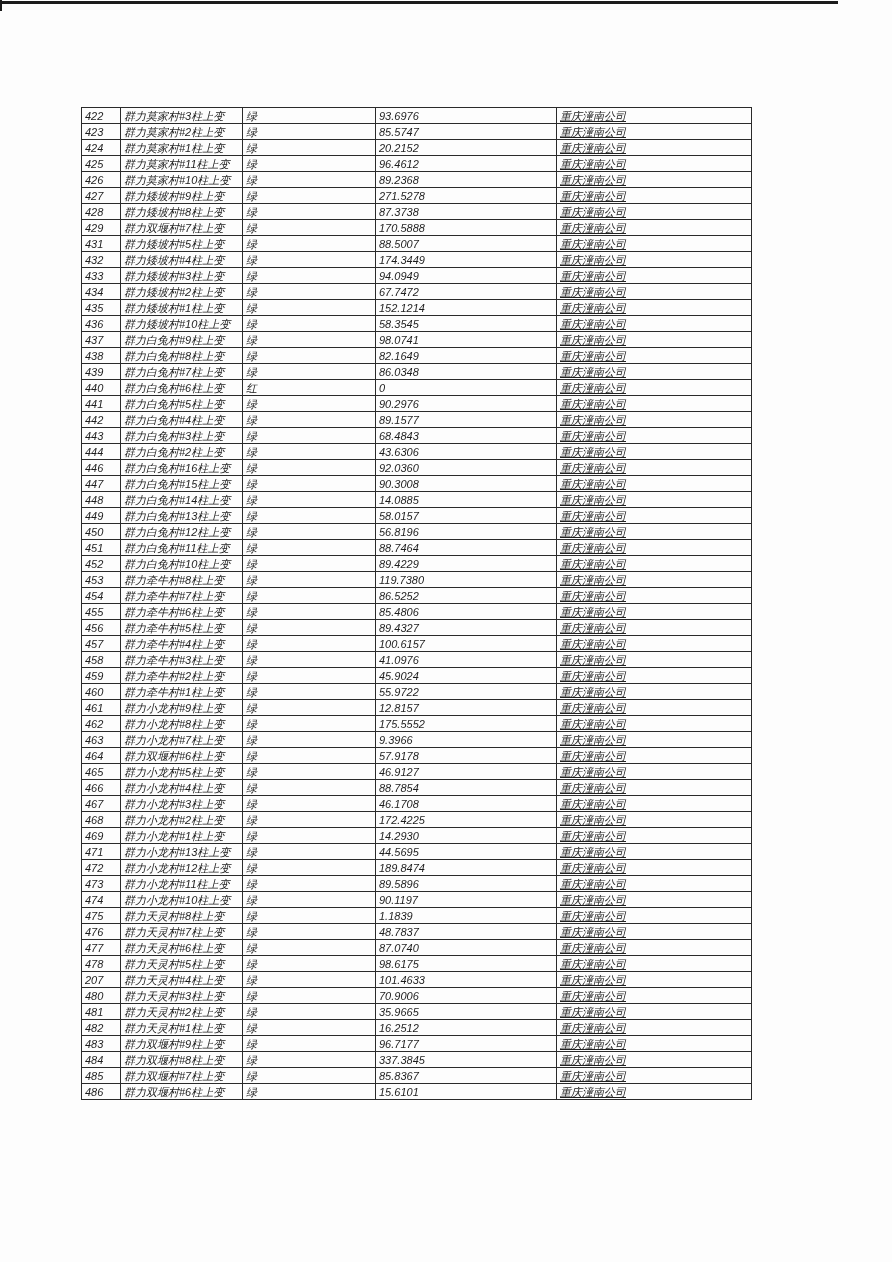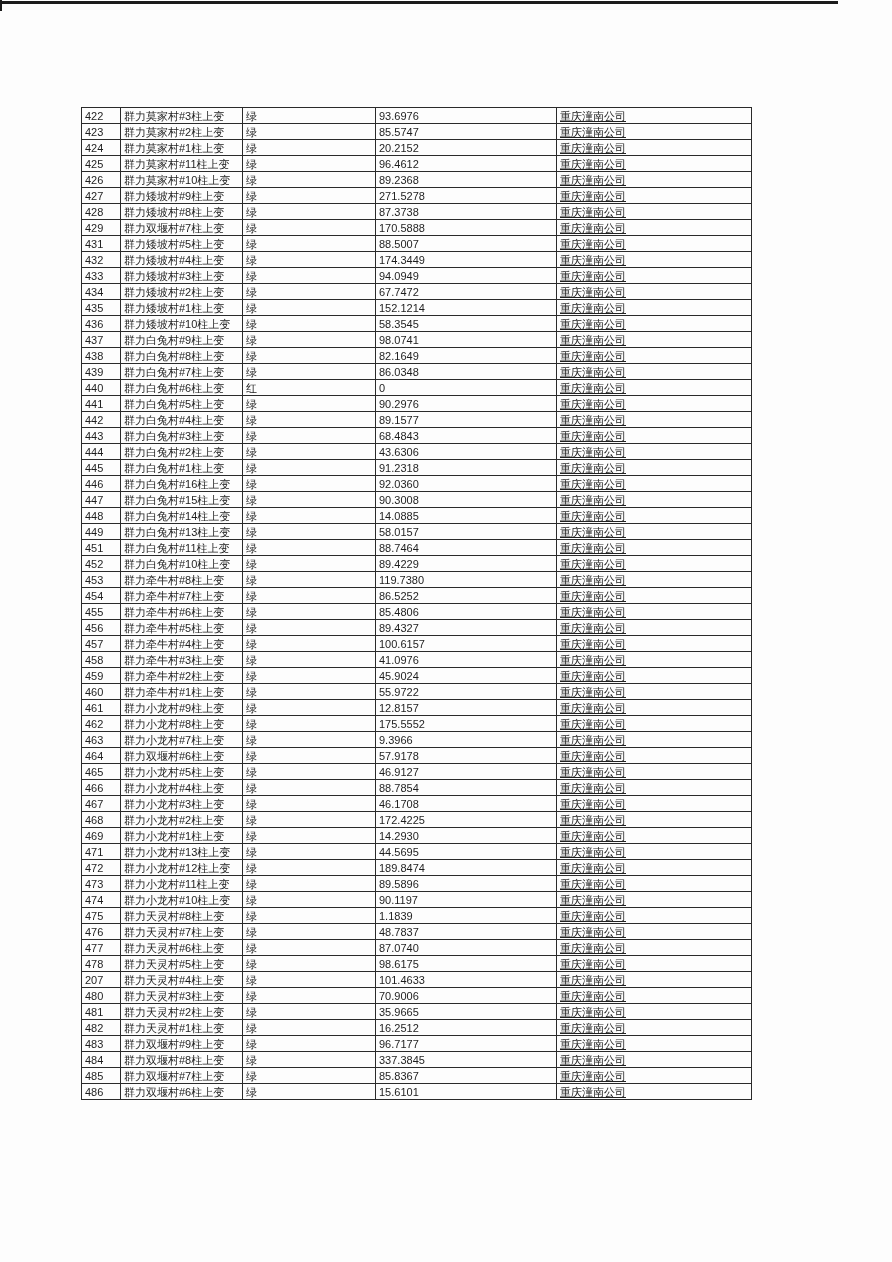--- a/index.html
+++ b/index.html
@@ -7,20 +7,21 @@
     padding: 0;
     background: #fdfdfd;
     font-family: "Liberation Sans", "DejaVu Sans", sans-serif;
   }
   .page {
     position: relative;
     width: 892px;
     height: 1262px;
     background: #fdfdfd;
     overflow: hidden;
+    font-style: italic;
   }
   .top-rule {
     position: absolute;
     left: 0;
     top: 1px;
     width: 838px;
     height: 3px;
     background: #1b1b1b;
   }
   .left-tick {
@@ -217,27 +218,20 @@
           <td class="c-company"><span>重庆潼南公司</span></td>
         </tr>
         <tr>
           <td class="c-idx">444</td>
           <td class="c-name">群力白兔村#2柱上变</td>
           <td class="c-status">绿</td>
           <td class="c-value">43.6306</td>
           <td class="c-company"><span>重庆潼南公司</span></td>
         </tr>
         <tr>
-          <td class="c-idx">445</td>
-          <td class="c-name">群力白兔村#1柱上变</td>
-          <td class="c-status">绿</td>
-          <td class="c-value">91.2318</td>
-          <td class="c-company"><span>重庆潼南公司</span></td>
-        </tr>
-        <tr>
           <td class="c-idx">446</td>
           <td class="c-name">群力白兔村#16柱上变</td>
           <td class="c-status">绿</td>
           <td class="c-value">92.0360</td>
           <td class="c-company"><span>重庆潼南公司</span></td>
         </tr>
         <tr>
           <td class="c-idx">447</td>
           <td class="c-name">群力白兔村#15柱上变</td>
           <td class="c-status">绿</td>
@@ -249,20 +243,27 @@
           <td class="c-name">群力白兔村#14柱上变</td>
           <td class="c-status">绿</td>
           <td class="c-value">14.0885</td>
           <td class="c-company"><span>重庆潼南公司</span></td>
         </tr>
         <tr>
           <td class="c-idx">449</td>
           <td class="c-name">群力白兔村#13柱上变</td>
           <td class="c-status">绿</td>
           <td class="c-value">58.0157</td>
+          <td class="c-company"><span>重庆潼南公司</span></td>
+        </tr>
+        <tr>
+          <td class="c-idx">450</td>
+          <td class="c-name">群力白兔村#12柱上变</td>
+          <td class="c-status">绿</td>
+          <td class="c-value">56.8196</td>
           <td class="c-company"><span>重庆潼南公司</span></td>
         </tr>
         <tr>
           <td class="c-idx">451</td>
           <td class="c-name">群力白兔村#11柱上变</td>
           <td class="c-status">绿</td>
           <td class="c-value">88.7464</td>
           <td class="c-company"><span>重庆潼南公司</span></td>
         </tr>
         <tr>

